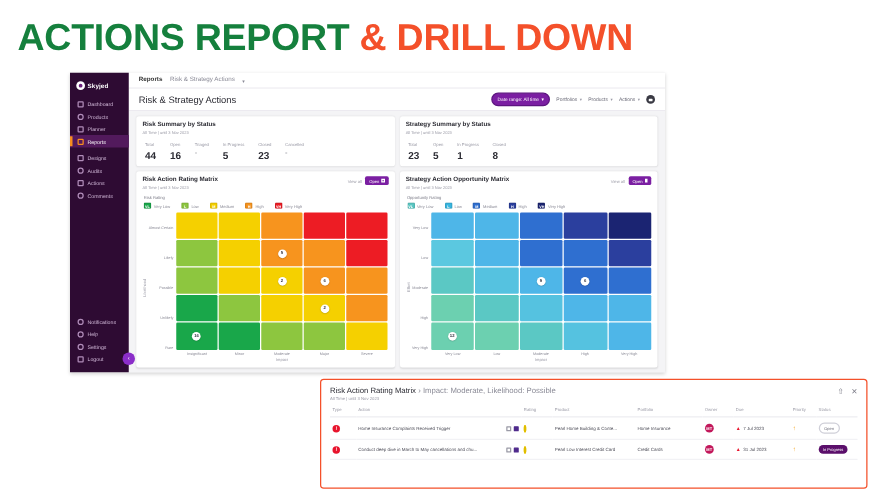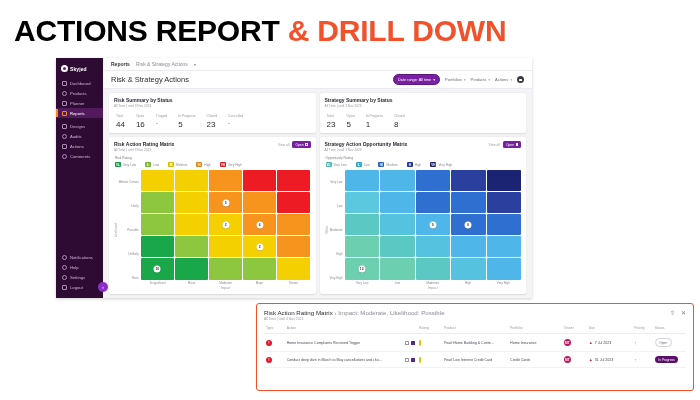--- a/index.html
+++ b/index.html
@@ -9,21 +9,21 @@
     background: #ffffff;
     position: relative;
   }
 
   
   .banner {
     position: absolute; left: 14px; top: 14px;
     font-size: 30px; font-weight: bold; letter-spacing: -0.2px;
     white-space: nowrap;
   }
-  .banner .p1 { color: #000000; }
+  .banner .p1 { color: #15803d; }
   .banner .p2 { color: #f4502a; }
 
   
   .app {
     position: absolute; left: 56px; top: 58px;
     width: 476px; height: 240px;
     background: #f4f4f6;
     display: flex;
     overflow: hidden;
     box-shadow: 0 1px 3px rgba(0,0,0,0.18);
@@ -118,21 +118,21 @@
   .viewall { font-size:3.3px; color:#9a9aa6; }
   .btn-open {
     background:#7b1fa2; color:#fff; font-size:3.3px;
     padding:1.5px 3px; border-radius:1.5px; display:flex; align-items:center; gap:1.5px;
   }
   .btn-open .sq { width:2.5px;height:2.5px;border:0.4px solid #fff; display:block;}
 
   
   .stats { display:flex; gap: 11px; margin-top: 6px; padding-left: 2px; }
   .stat-lbl { font-size: 3.4px; color:#9a9aa6; margin-bottom: 2px; white-space: nowrap; }
-  .stat-val { font-size: 8px; color:#2b2b33; font-weight: normal; }
+  .stat-val { font-size: 8px; color:#2b2b33; font-weight: bold; }
   .stat-val.dash { font-size: 6px; color:#7a7a86; font-weight: normal; }
 
   
   .legend-cap { font-size:3.3px; color:#7a7a86; margin: 4px 0 2px 1px; }
   .legend { display:flex; gap: 9px; padding-left:1px; }
   .leg { display:flex; align-items:center; gap: 2px; }
   .leg-sw {
     width: 6px; height: 5px; border-radius: 1px;
     display:flex; align-items:center; justify-content:center;
     color:#fff; font-size:3px; font-weight:bold;

